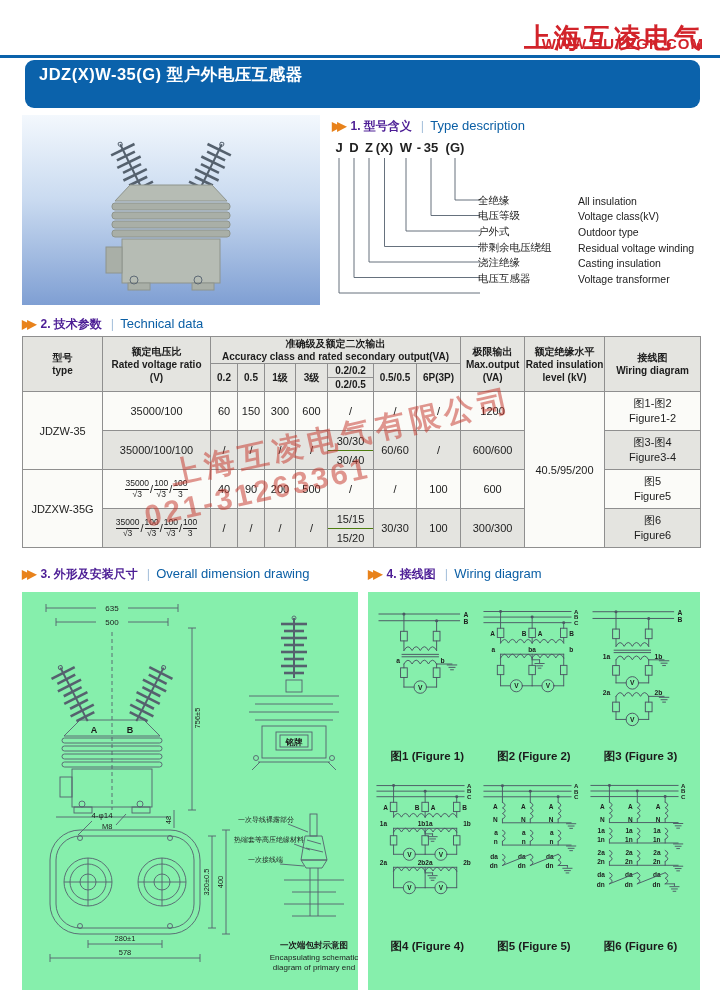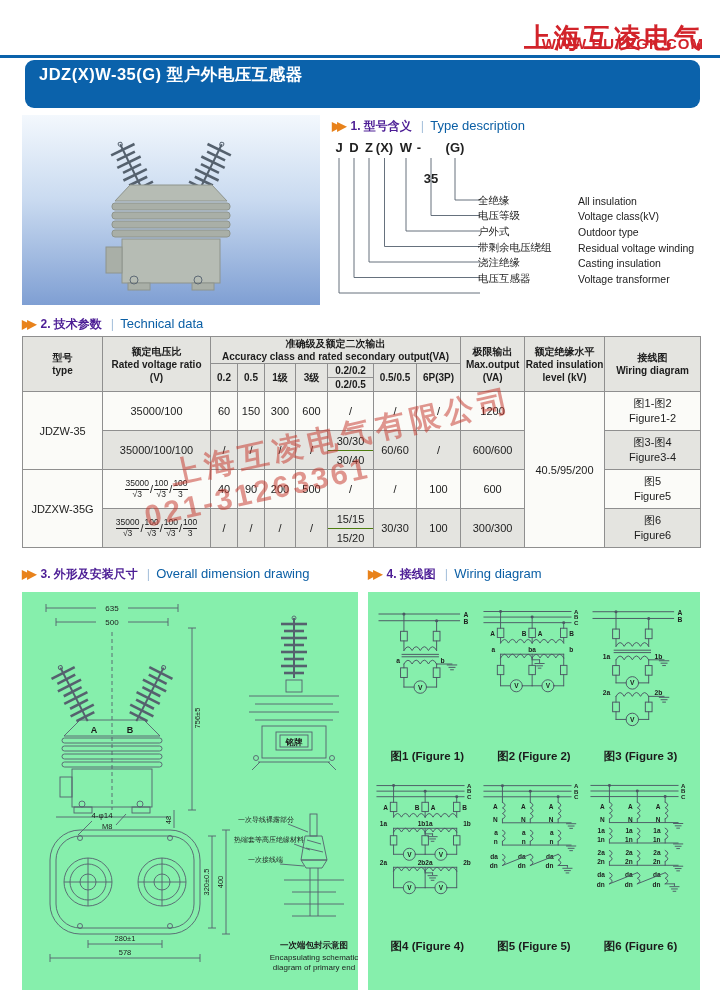--- a/index.html
+++ b/index.html
@@ -161,21 +161,21 @@
     <span class="sh-sep">|</span>
     <span class="sh-en">Type description</span>
   </div>
 
   <span class="code" style="left:331px; top:140px; width:16px;">J</span>
   <span class="code" style="left:346px; top:140px; width:16px;">D</span>
   <span class="code" style="left:361px; top:140px; width:16px;">Z</span>
   <span class="code" style="left:373px; top:140px; width:23px;">(X)</span>
   <span class="code" style="left:398px; top:140px; width:16px;">W</span>
   <span class="code" style="left:413px; top:140px; width:12px;">-</span>
-  <span class="code" style="left:423px; top:140px; width:16px;margin-top:31px;">35</span>
+  <span class="code" style="left:423px; top:140px; width:16px;">35</span>
   <span class="code" style="left:443px; top:140px; width:24px;">(G)</span>
 
   <svg class="abs" style="left:330px; top:156px;" width="150" height="142" viewBox="0 0 150 142">
     <path class="dl" d="M125,2 V44 H150"></path>
       <path class="dl" d="M101,2 V59.5 H150"></path>
     <path class="dl" d="M76,2 V75 H150"></path>
       <path class="dl" d="M54.5,2 V90.5 H150"></path>
     <path class="dl" d="M39,2 V106 H150"></path>
       <path class="dl" d="M24,2 V121.5 H150"></path>
     <path class="dl" d="M9,2 V137 H150"></path>

